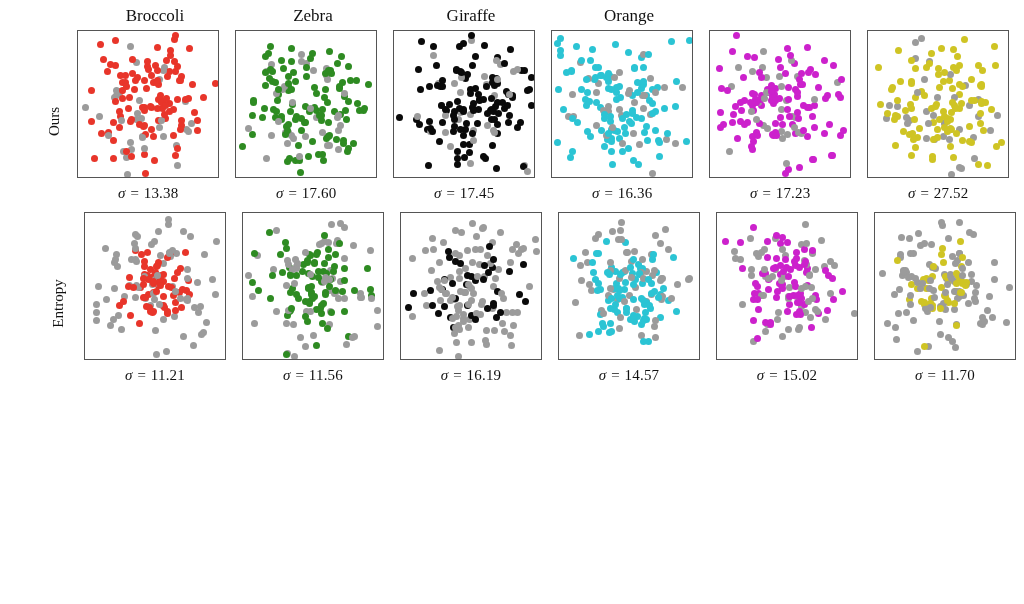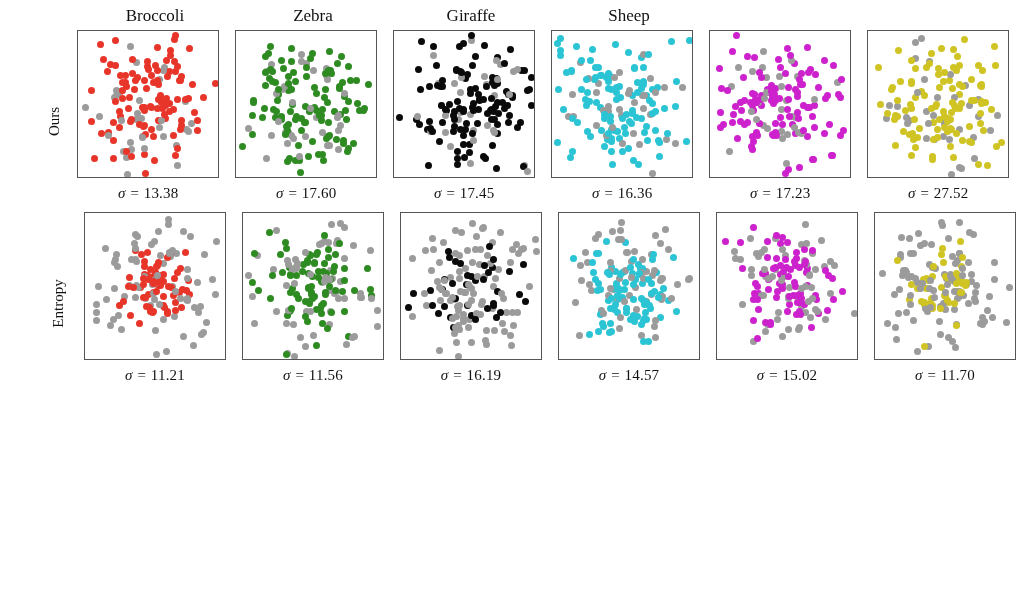--- a/index.html
+++ b/index.html
@@ -123,21 +123,21 @@
 
 <div class="page">
 
   <div class="figure">
     <div class="grid">
 
       <div class="col-headers">
         <div class="col-title">Broccoli</div>
         <div class="col-title">Zebra</div>
         <div class="col-title">Giraffe</div>
-        <div class="col-title">Sheep</div>
+        <div class="col-title">Orange</div>
       </div>
 
       <div class="row">
         <div class="row-label-cell">
           <div class="row-label">Ours</div>
         </div>
         <div class="cells">
           <div class="cell">
             <div class="panel" id="p00">
                 <div class="dot" style="left: 23.4px; top: 102px; background: rgb(232, 53, 42);"></div>

